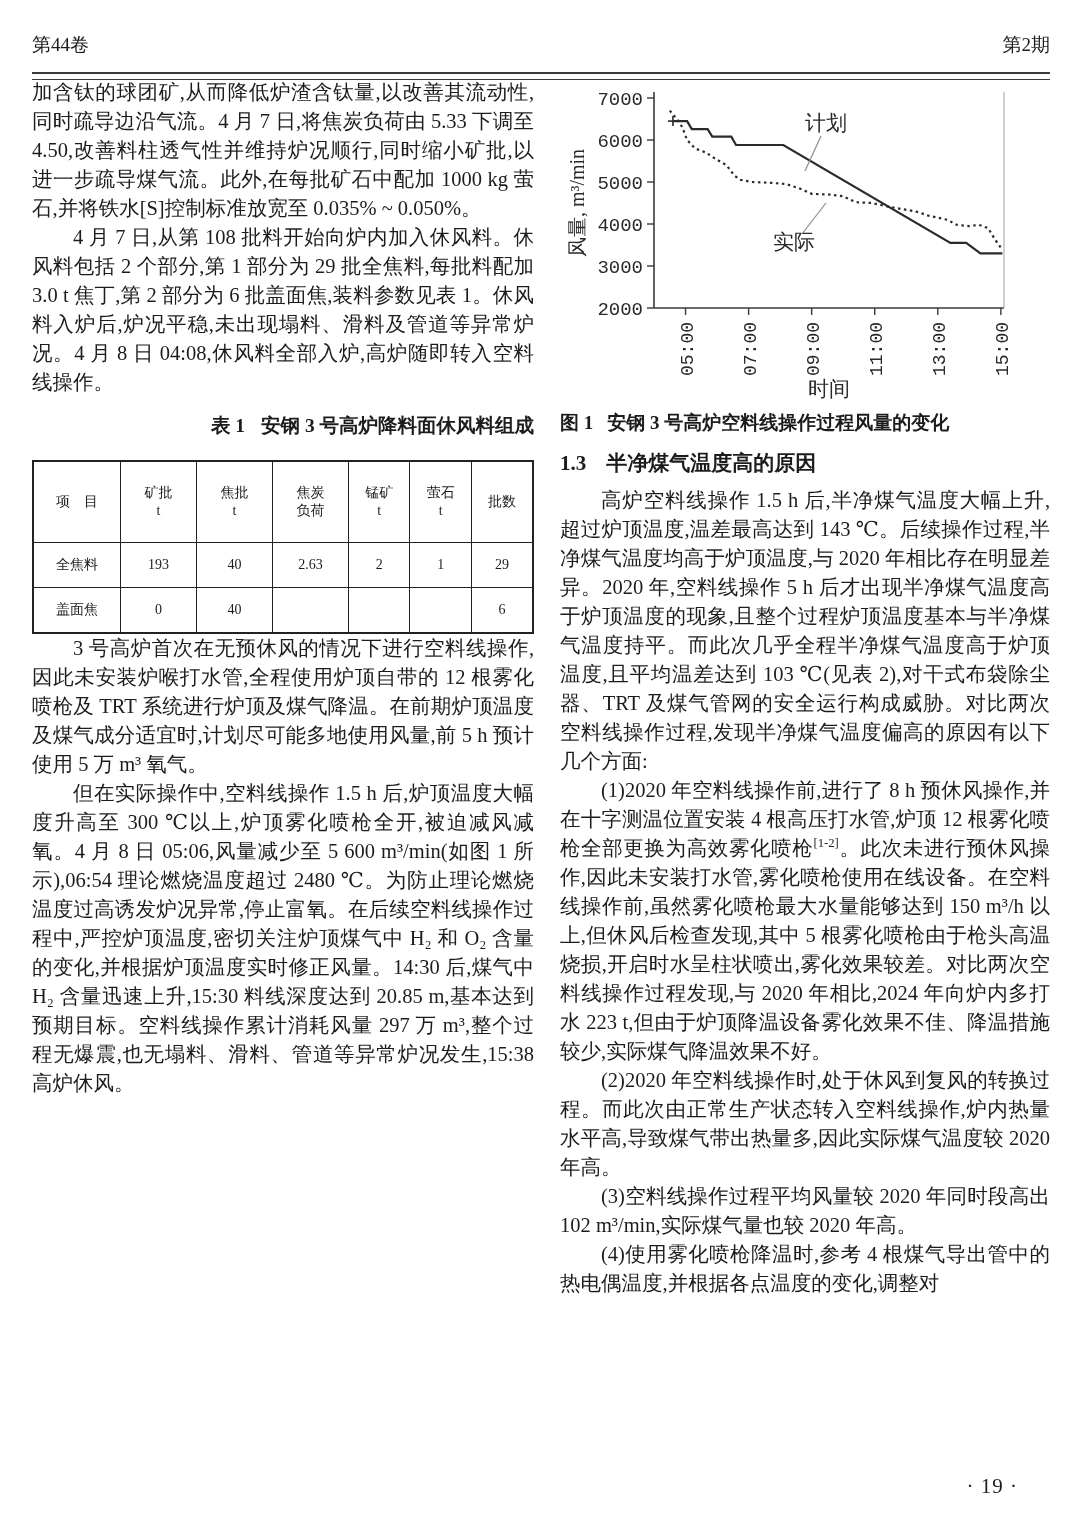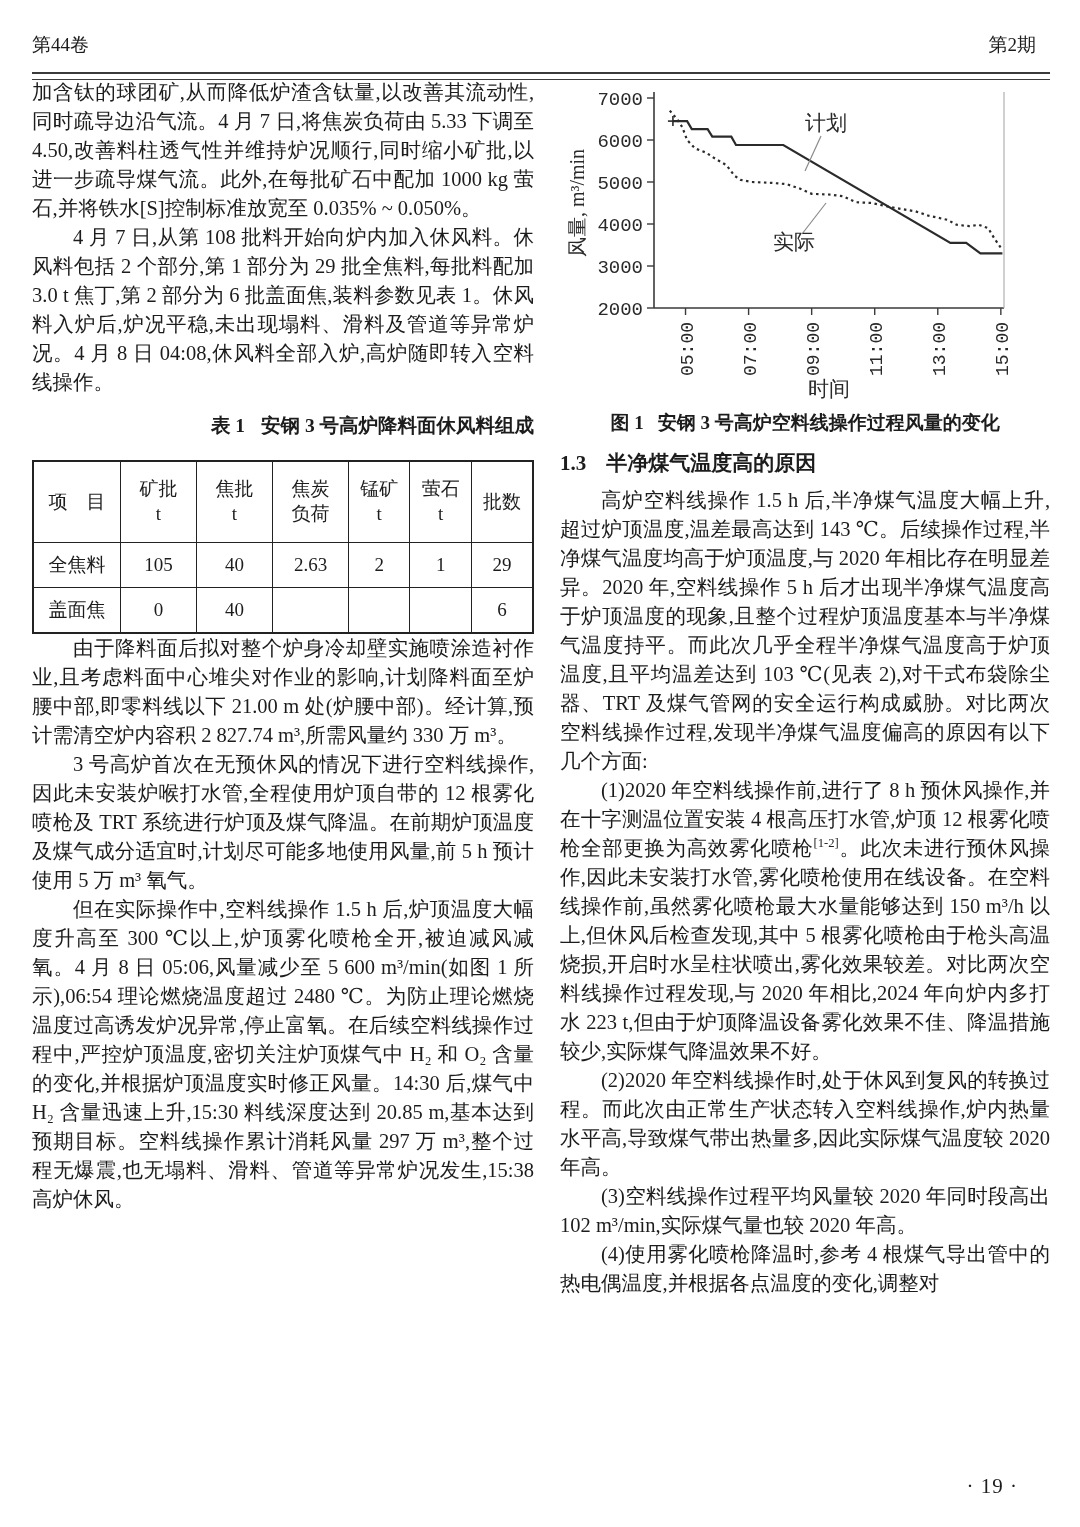--- a/index.html
+++ b/index.html
@@ -1,44 +1,44 @@
 <!DOCTYPE html>
 <html><head>
 <meta charset="utf-8">
 <style>
   html,body{margin:0;padding:0;background:#d9d9d9;}
   .page{
     position:relative;width:1080px;height:1527px;background:#ffffff;
     font-family:"Liberation Serif","DejaVu Serif",serif;color:#1c1c1c;
     overflow:hidden;margin:0 auto;
   }
-  .hdr{position:absolute;top:32px;left:32px;right:44px;display:flex;
+  .hdr{position:absolute;top:32px;left:32px;right:30px;display:flex;
        justify-content:space-between;align-items:flex-end;font-size:19px;}
   .hdr .c{flex:1;text-align:center;}
   .hdr .l,.hdr .r{white-space:nowrap;}
   .dbl-rule{position:absolute;top:72px;left:32px;right:30px;height:5px;
        border-top:2px solid #3a3a3a;border-bottom:1.5px solid #3a3a3a;}
   .cols{position:absolute;top:78px;left:32px;display:flex;gap:26px;}
   .col{width:502px;font-size:20.5px;line-height:29px;text-align:justify;}
   .col-r{width:490px;}
   p.para{margin:0;text-indent:2em;}
   p.cont{margin:0;text-indent:0;}
   sup{font-size:0.62em;line-height:0;}
   .tbl-caption{text-align:right;font-weight:700;font-size:19.5px;margin:14px 0 10px;text-indent:0;}
   .tbl-caption .lab{margin-right:16px;}
   table.t1{width:100%;border-collapse:collapse;border:2.5px solid #222;
-       font-size:19px;line-height:1.3;table-layout:fixed;margin-top:20px;}
+       font-size:14px;line-height:1.3;table-layout:fixed;margin-top:20px;}
   .t1 th,.t1 td{border:1.5px solid #222;text-align:center;vertical-align:middle;
        font-weight:400;padding:2px 1px;}
   .t1 thead th{height:76px;}
   .t1 tbody td{height:40px;}
   .sec-head{margin:12px 0 8px;font-weight:700;font-size:21px;text-indent:0;}
   .sec-head .num{margin-right:20px;}
   .figure-wrap{margin:2px 0 0 0;}
-  .fig-caption{text-align:center;font-weight:700;font-size:19px;margin:2px 0 12px;text-indent:0;}
+  .fig-caption{font-weight:700;font-size:19px;margin:2px 0 12px;text-indent:0;}
   .fig-caption .lab{margin-right:14px;}
   .pagenum{position:absolute;top:1474px;right:62px;font-size:21px;letter-spacing:1px;text-align:center;}
   svg text{fill:#2a2a2a;}
 </style>
 </head>
 <body>
 
 <div class="page">
 
   <div class="hdr">
@@ -95,40 +95,39 @@
               </th>
             <th>
                 <div>批数</div>
                 <div></div>
               </th>
           </tr>
         </thead>
         <tbody>
           <tr>
             <td>全焦料</td>
-            <td>105</td>
+            <td>193</td>
             <td>40</td>
             <td>2.63</td>
             <td>2</td>
             <td>1</td>
             <td>29</td>
           </tr>
           <tr>
             <td>盖面焦</td>
             <td>0</td>
             <td>40</td>
             <td></td>
             <td></td>
             <td></td>
             <td>6</td>
           </tr>
         </tbody>
       </table>
 
-      <p class="para">由于降料面后拟对整个炉身冷却壁实施喷涂造衬作业,且考虑料面中心堆尖对作业的影响,计划降料面至炉腰中部,即零料线以下 21.00 m 处(炉腰中部)。经计算,预计需清空炉内容积 2 827.74 m³,所需风量约 330 万 m³。</p>
       <p class="para">3 号高炉首次在无预休风的情况下进行空料线操作,因此未安装炉喉打水管,全程使用炉顶自带的 12 根雾化喷枪及 TRT 系统进行炉顶及煤气降温。在前期炉顶温度及煤气成分适宜时,计划尽可能多地使用风量,前 5 h 预计使用 5 万 m³ 氧气。</p>
       <p class="para">但在实际操作中,空料线操作 1.5 h 后,炉顶温度大幅度升高至 300 ℃以上,炉顶雾化喷枪全开,被迫减风减氧。4 月 8 日 05:06,风量减少至 5 600 m³/min(如图 1 所示),06:54 理论燃烧温度超过 2480 ℃。为防止理论燃烧温度过高诱发炉况异常,停止富氧。在后续空料线操作过程中,严控炉顶温度,密切关注炉顶煤气中 H₂ 和 O₂ 含量的变化,并根据炉顶温度实时修正风量。14:30 后,煤气中 H₂ 含量迅速上升,15:30 料线深度达到 20.85 m,基本达到预期目标。空料线操作累计消耗风量 297 万 m³,整个过程无爆震,也无塌料、滑料、管道等异常炉况发生,15:38 高炉休风。</p>
     </div>
 
     <div class="col col-r">
       <div class="figure-wrap">
         <svg width="470" height="326" viewBox="0 0 470 326" style="display:block;margin-left:4px;">
             <line x1="90" y1="12" x2="90" y2="228" stroke="#3a3a3a" stroke-width="1.6"></line>
             <line x1="90" y1="228" x2="440" y2="228" stroke="#3a3a3a" stroke-width="1.6"></line>
             <line x1="440" y1="12" x2="440" y2="228" stroke="#b0b0b0" stroke-width="1.2"></line>

